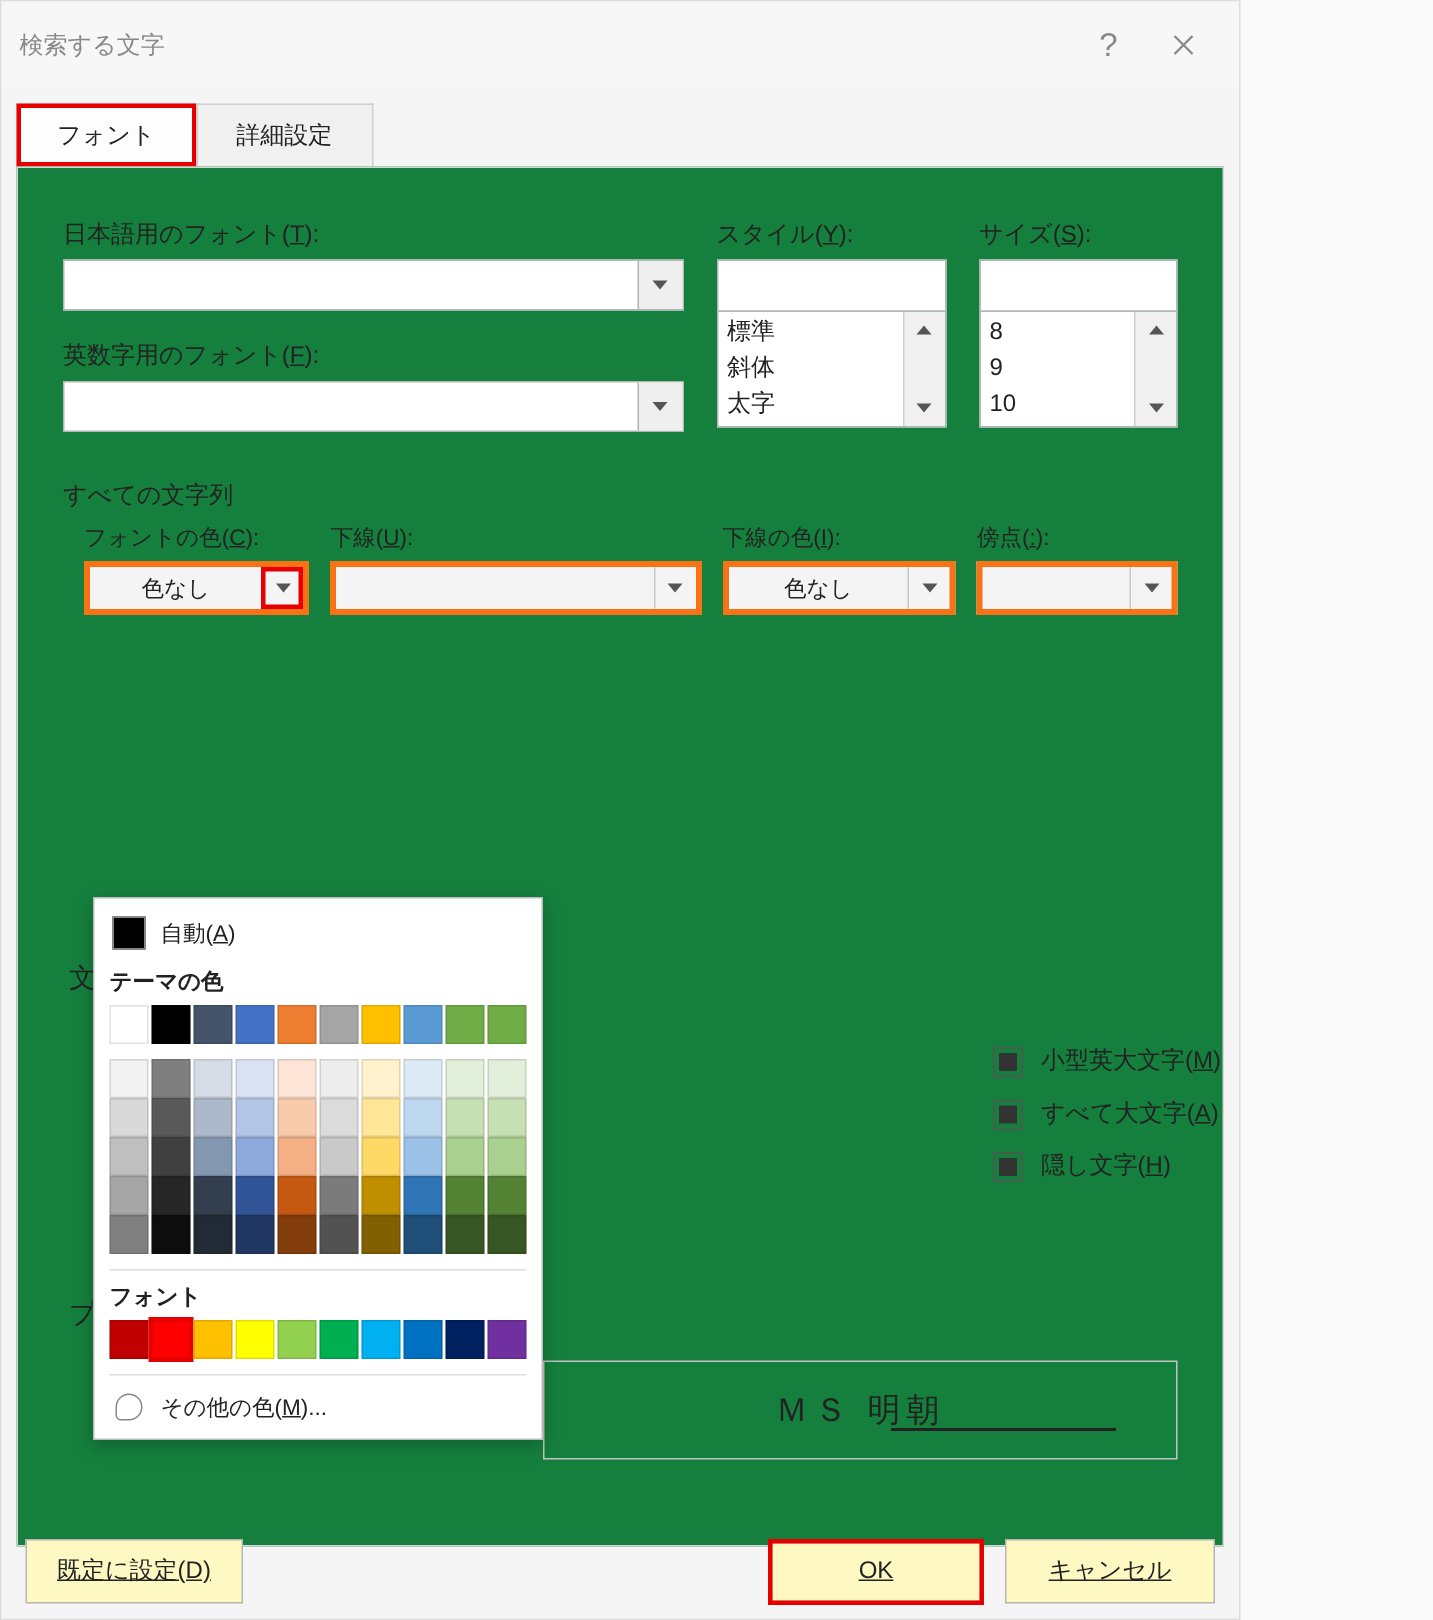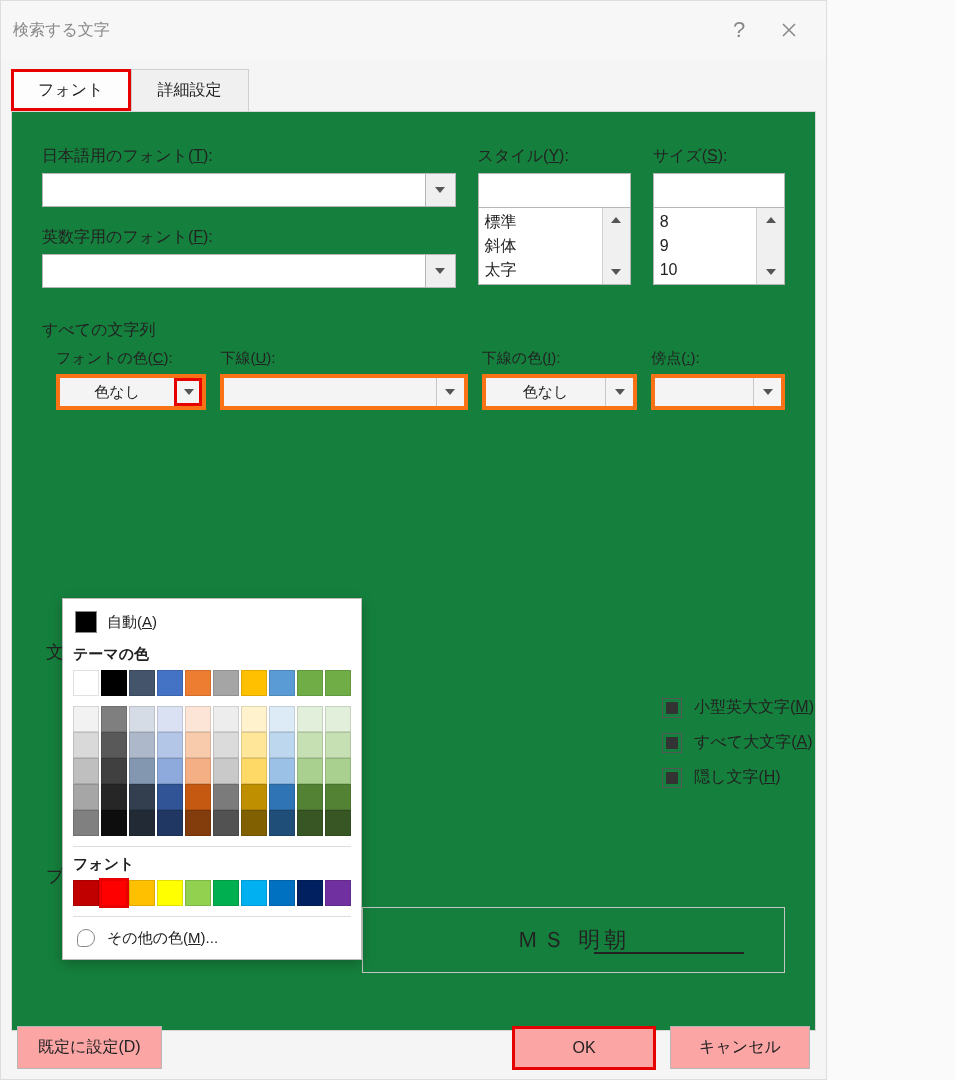--- a/index.html
+++ b/index.html
@@ -224,25 +224,26 @@
 
 .footer {
   position: absolute;
   bottom: 10px;
   left: 16px; right: 16px;
   display: flex;
   align-items: center;
 }
 .footer .fbtn {
   border: 1px solid #b5b5b5;
-  background: #fca5a5;
+  background: #fef9c3;
   padding: 10px 20px;
   font-size: 16px;
   min-width: 140px;
   text-align: center;
+  text-decoration: underline;
 }
 .footer .spacer { flex: 1; }
 .footer .ok { margin-right: 16px; outline: 3px solid #e60000; outline-offset: -1px; }
 </style>
 </head>
 <body>
 
 <div class="dialog">
 
   <div class="titlebar">

